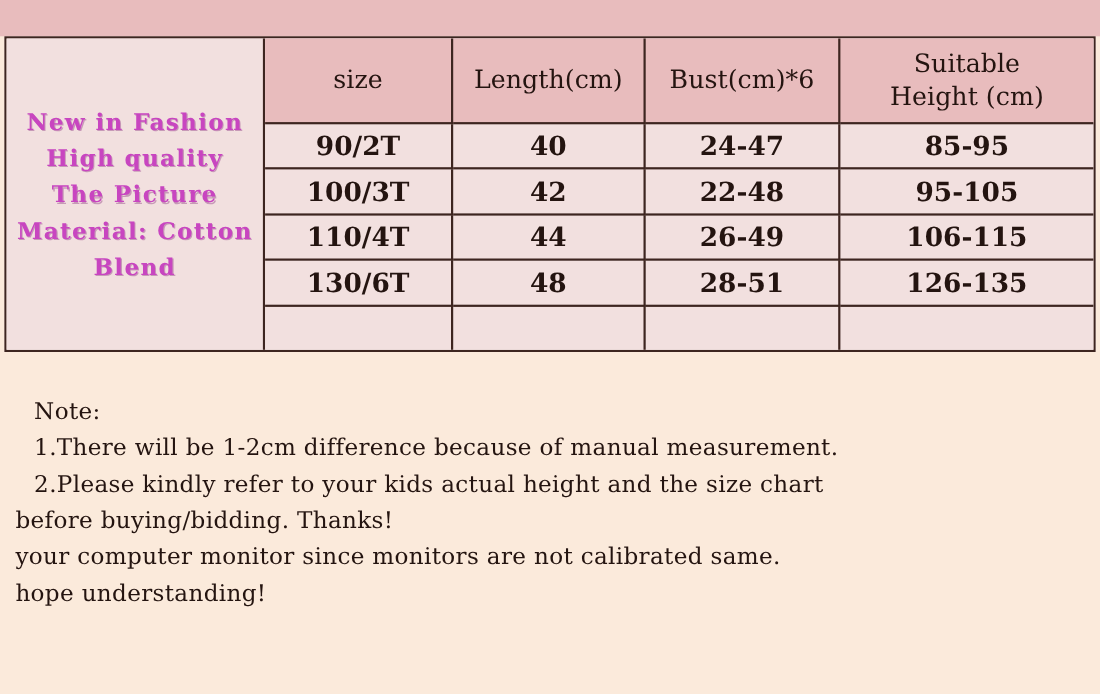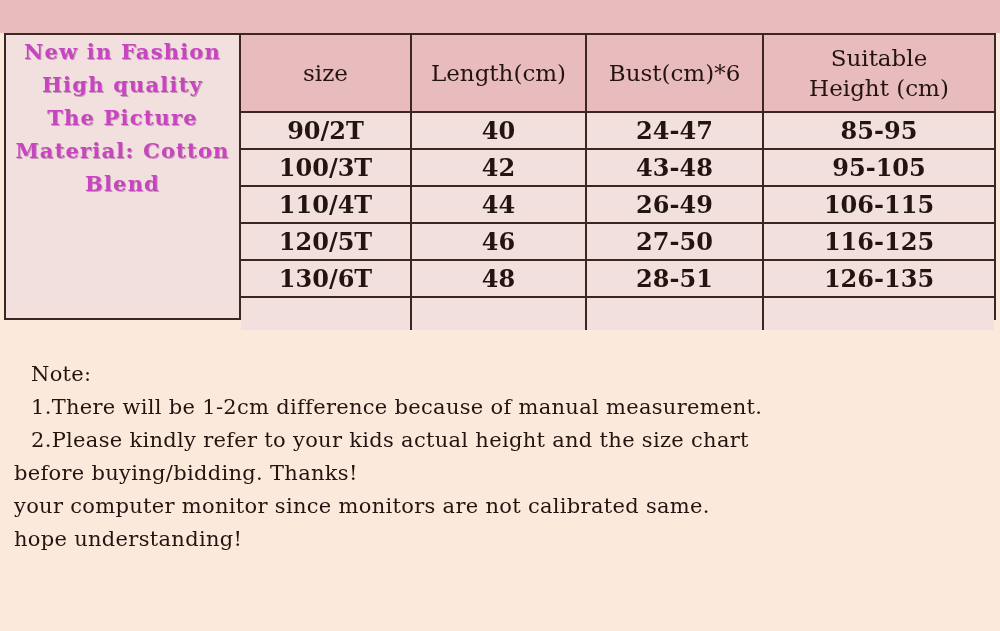--- a/index.html
+++ b/index.html
@@ -46,20 +46,21 @@
   
   .promo-panel {
     width: 235px;
     flex: 0 0 235px;
     border-right: 2px solid #3d2520;
     box-sizing: border-box;
     background: #f2e0df;
     display: flex;
     flex-direction: column;
     align-items: center;
+    justify-content: center;
     padding: 0 4px;
   }
   .promo-line {
     color: #c845c0;
     font-family: "DejaVu Serif", serif;
     font-weight: bold;
     font-size: 21px;
     line-height: 33px;
     letter-spacing: 1.2px;
     text-align: center;
@@ -168,34 +169,28 @@
       <tbody>
         <tr>
           <td>90/2T</td>
           <td>40</td>
           <td>24-47</td>
           <td>85-95</td>
         </tr>
         <tr>
           <td>100/3T</td>
           <td>42</td>
-          <td>43-48</td>
+          <td>22-48</td>
           <td>95-105</td>
         </tr>
         <tr>
           <td>110/4T</td>
           <td>44</td>
           <td>26-49</td>
           <td>106-115</td>
-        </tr>
-        <tr>
-          <td>120/5T</td>
-          <td>46</td>
-          <td>27-50</td>
-          <td>116-125</td>
         </tr>
         <tr>
           <td>130/6T</td>
           <td>48</td>
           <td>28-51</td>
           <td>126-135</td>
         </tr>
         <tr class="row-empty">
           <td></td>
           <td></td>

